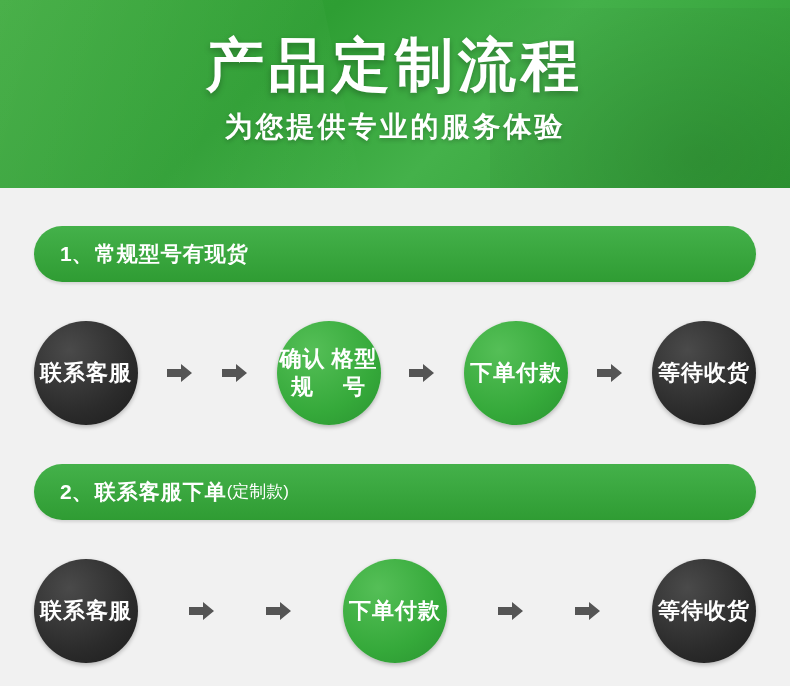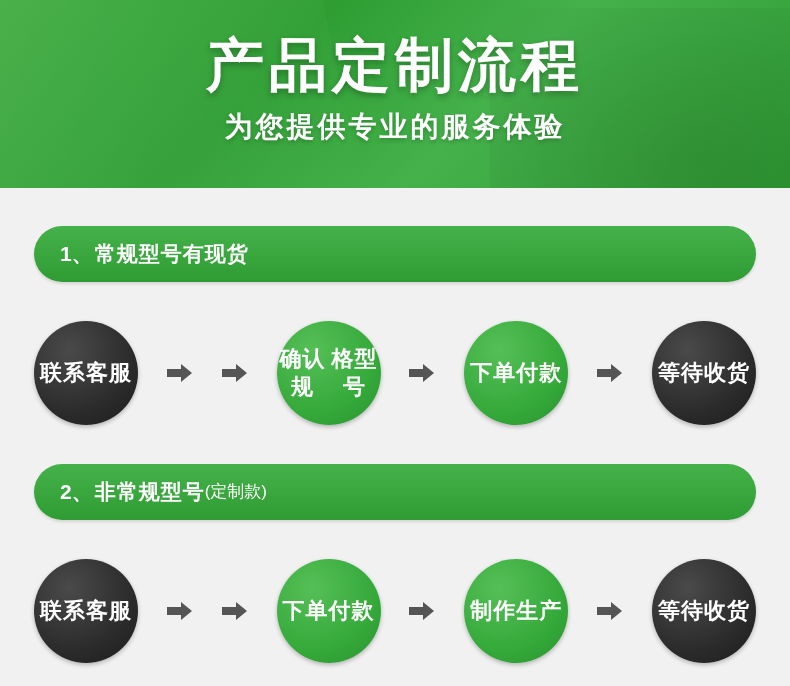--- a/index.html
+++ b/index.html
@@ -203,21 +203,21 @@
     <div class="node dark">
       <span class="ln">等待</span>
       <span class="ln">收货</span>
     </div>
   </div>
 
   <div class="spacer-3"></div>
 
   <div class="section-bar">
     <span class="bar-num">2、</span>
-    <span class="bar-main">非常规型号</span>
+    <span class="bar-main">联系客服下单</span>
     <span class="bar-note">(定制款)</span>
   </div>
 
   <div class="spacer-2"></div>
 
   <div class="flow-row">
     <div class="node dark">
       <span class="ln">联系</span>
       <span class="ln">客服</span>
     </div>
@@ -233,24 +233,20 @@
     </span>
     <div class="node green">
       <span class="ln">下单</span>
       <span class="ln">付款</span>
     </div>
     <span class="arrow">
       <svg width="26" height="18" viewBox="0 0 26 18">
           <polygon points="0,5 14,5 14,0 25,9 14,18 14,13 0,13" fill="#555555"></polygon>
         </svg>
     </span>
-    <div class="node green">
-      <span class="ln">制作</span>
-      <span class="ln">生产</span>
-    </div>
     <span class="arrow">
       <svg width="26" height="18" viewBox="0 0 26 18">
           <polygon points="0,5 14,5 14,0 25,9 14,18 14,13 0,13" fill="#555555"></polygon>
         </svg>
     </span>
     <div class="node dark">
       <span class="ln">等待</span>
       <span class="ln">收货</span>
     </div>
   </div>

